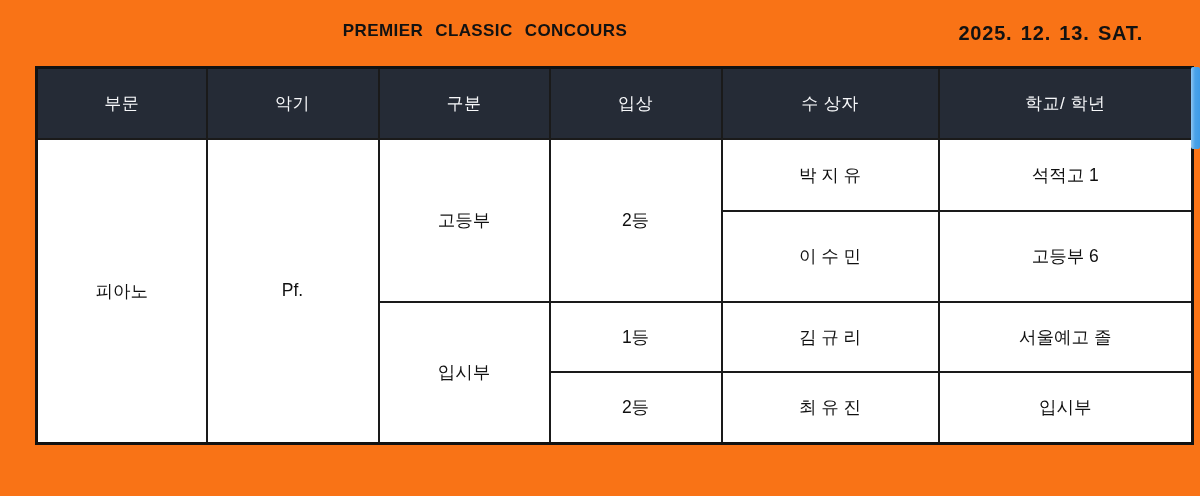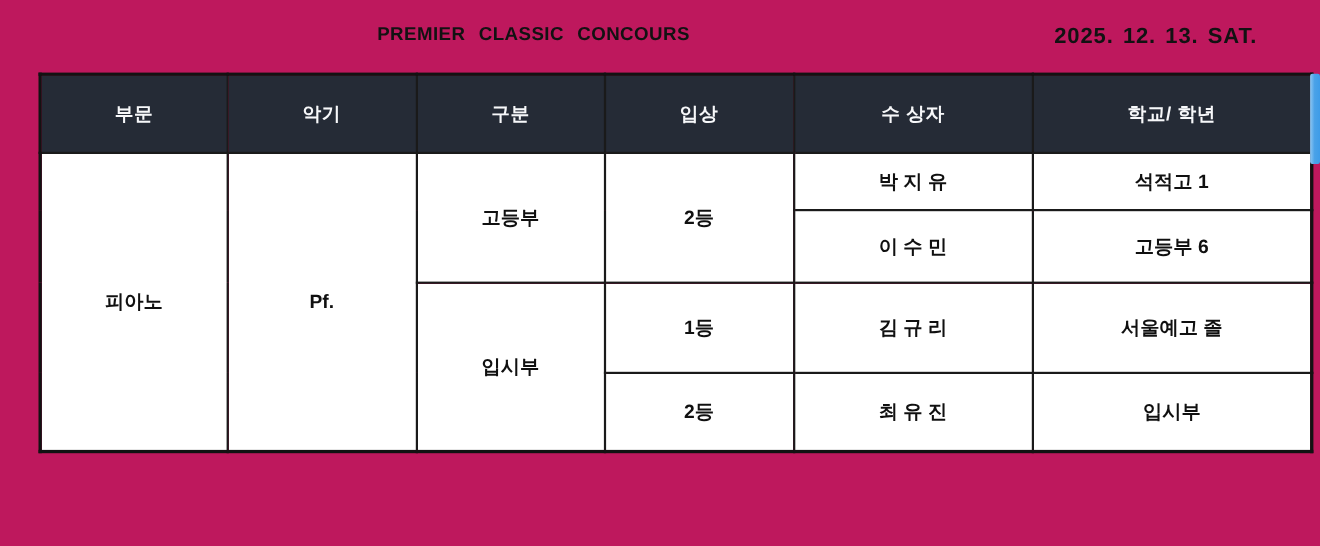--- a/index.html
+++ b/index.html
@@ -6,21 +6,21 @@
   html, body { width: 1200px; height: 496px; }
   body {
     font-family: "Liberation Sans", "DejaVu Sans", sans-serif;
     background: #ffffff;
     position: relative;
     overflow: hidden;
   }
   .page {
     position: absolute;
     inset: 0;
-    background: #be185d;
+    background: #f97316;
   }
   .doc-title {
     position: absolute;
     top: 21px;
     left: 485px;
     transform: translateX(-50%);
     font-size: 17px;
     font-weight: 700;
     color: #121212;
     letter-spacing: 0.4px;
@@ -45,38 +45,38 @@
     width: 1156px;
     border-collapse: collapse;
     table-layout: fixed;
     border: 3px solid #121212;
   }
   table.results th,
   table.results td {
     border: 2px solid #1a1a1a;
     text-align: center;
     vertical-align: middle;
-    font-weight: 700;
+    font-weight: 400;
     overflow: hidden;
   }
   table.results th {
     background: #252b36;
     color: #f7f8fa;
     font-size: 17px;
     height: 71px;
     letter-spacing: 0.5px;
   }
   table.results td {
     background: #ffffff;
     color: #101010;
     font-size: 17.5px;
   }
-  tr.row-1 td { height: 52px; }
-  tr.row-2 td { height: 66px; }
-  tr.row-3 td { height: 82px; }
+  tr.row-1 td { height: 72px; }
+  tr.row-2 td { height: 91px; }
+  tr.row-3 td { height: 70px; }
   tr.row-4 td { height: 72px; }
   .scrollbar-thumb {
     position: absolute;
     left: 1191px;
     top: 67px;
     width: 9px;
     height: 82px;
     border-radius: 2px;
     background: linear-gradient(90deg, #8ec6f2 0%, #4aa2e8 45%, #3e9ce8 100%);
   }

